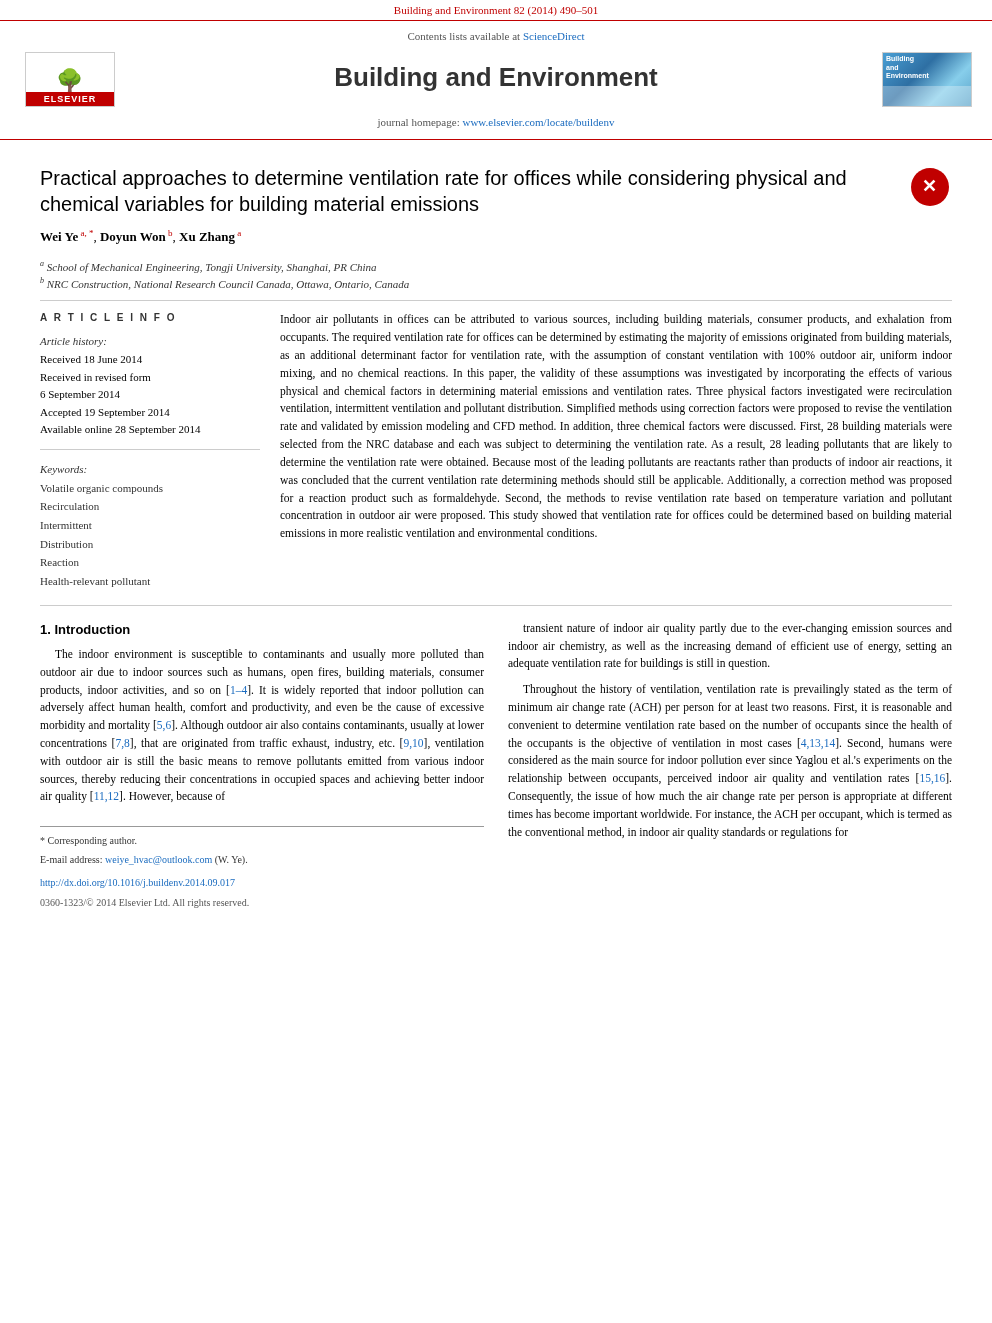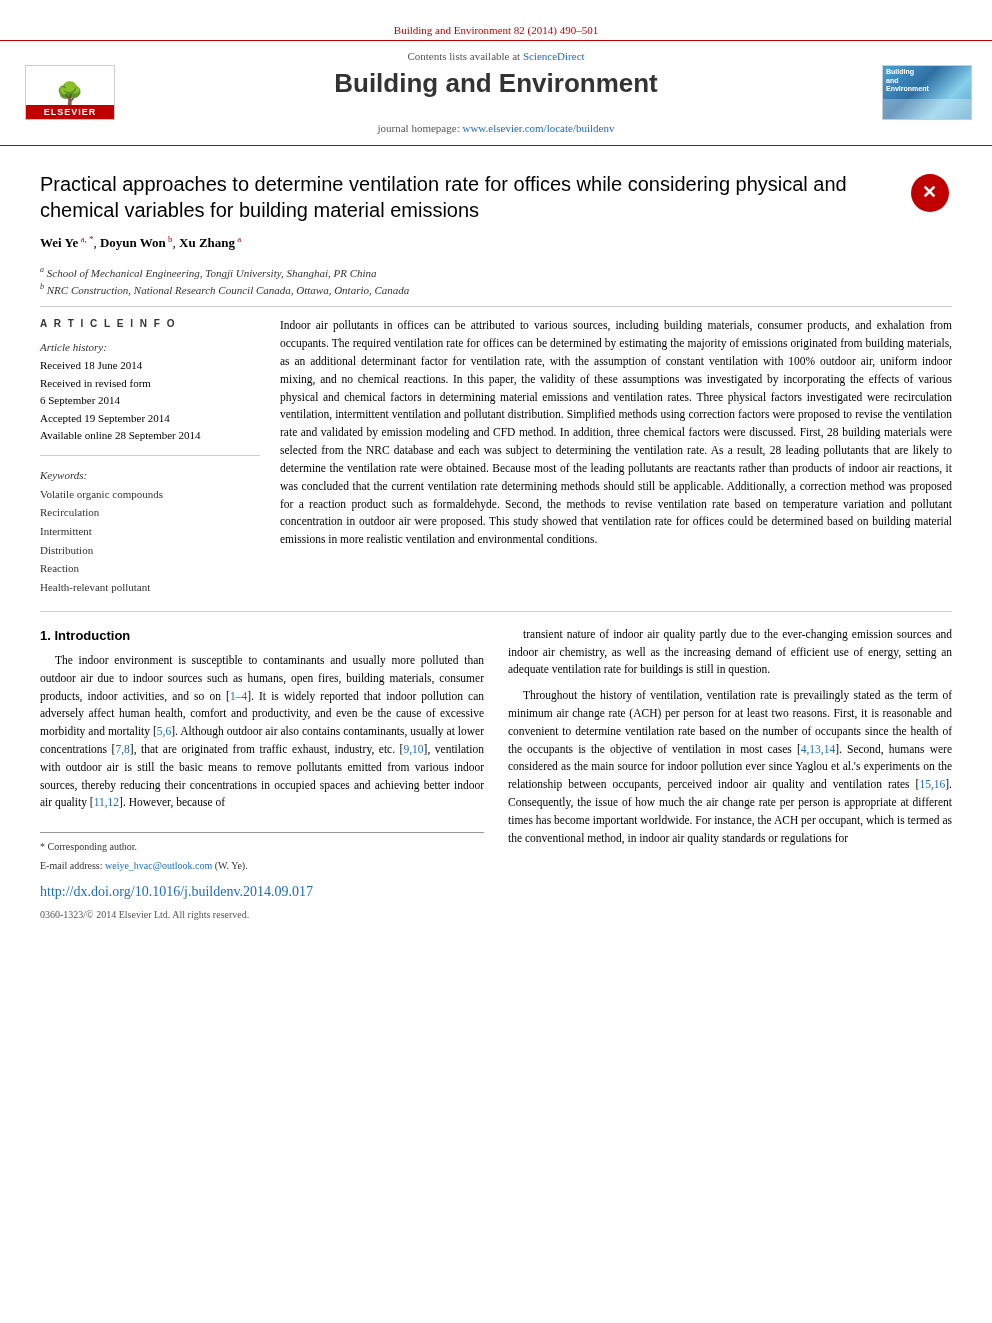--- a/index.html
+++ b/index.html
@@ -12,41 +12,40 @@
       font-size: 13px;
       line-height: 1.4;
     }
 
     
     .journal-top-bar {
       text-align: center;
       padding: 3px 0 2px;
       font-size: 11px;
       color: #c00000;
-      margin-top: 20px;
     }
 
     .journal-header {
       display: flex;
       align-items: center;
       justify-content: space-between;
       padding: 8px 20px 8px 20px;
       border-top: 1.5px solid #c00000;
       border-bottom: 1px solid #c00000;
     }
 
     .journal-header-center {
       flex: 1;
       text-align: center;
     }
 
     .journal-header-center .contents-line {
       font-size: 11px;
       color: #555;
-      margin-bottom: 0;
+      margin-bottom: 14px;
     }
 
     .journal-header-center .contents-line a {
       color: #1a6bbf;
       text-decoration: none;
     }
 
     .journal-header-center .journal-title {
       font-size: 26px;
       font-family: Arial, sans-serif;
@@ -320,21 +319,21 @@
       font-size: 10px;
       color: #333;
     }
 
     .footnote-line {
       margin-bottom: 3px;
     }
 
     .footer-links {
       margin-top: 8px;
-      font-size: 14px;
+      font-size: 10px;
     }
 
     .footer-link-blue {
       color: #1a6bbf;
     }
 
     .footer-bottom {
       font-size: 10px;
       color: #555;
       margin-top: 4px;

